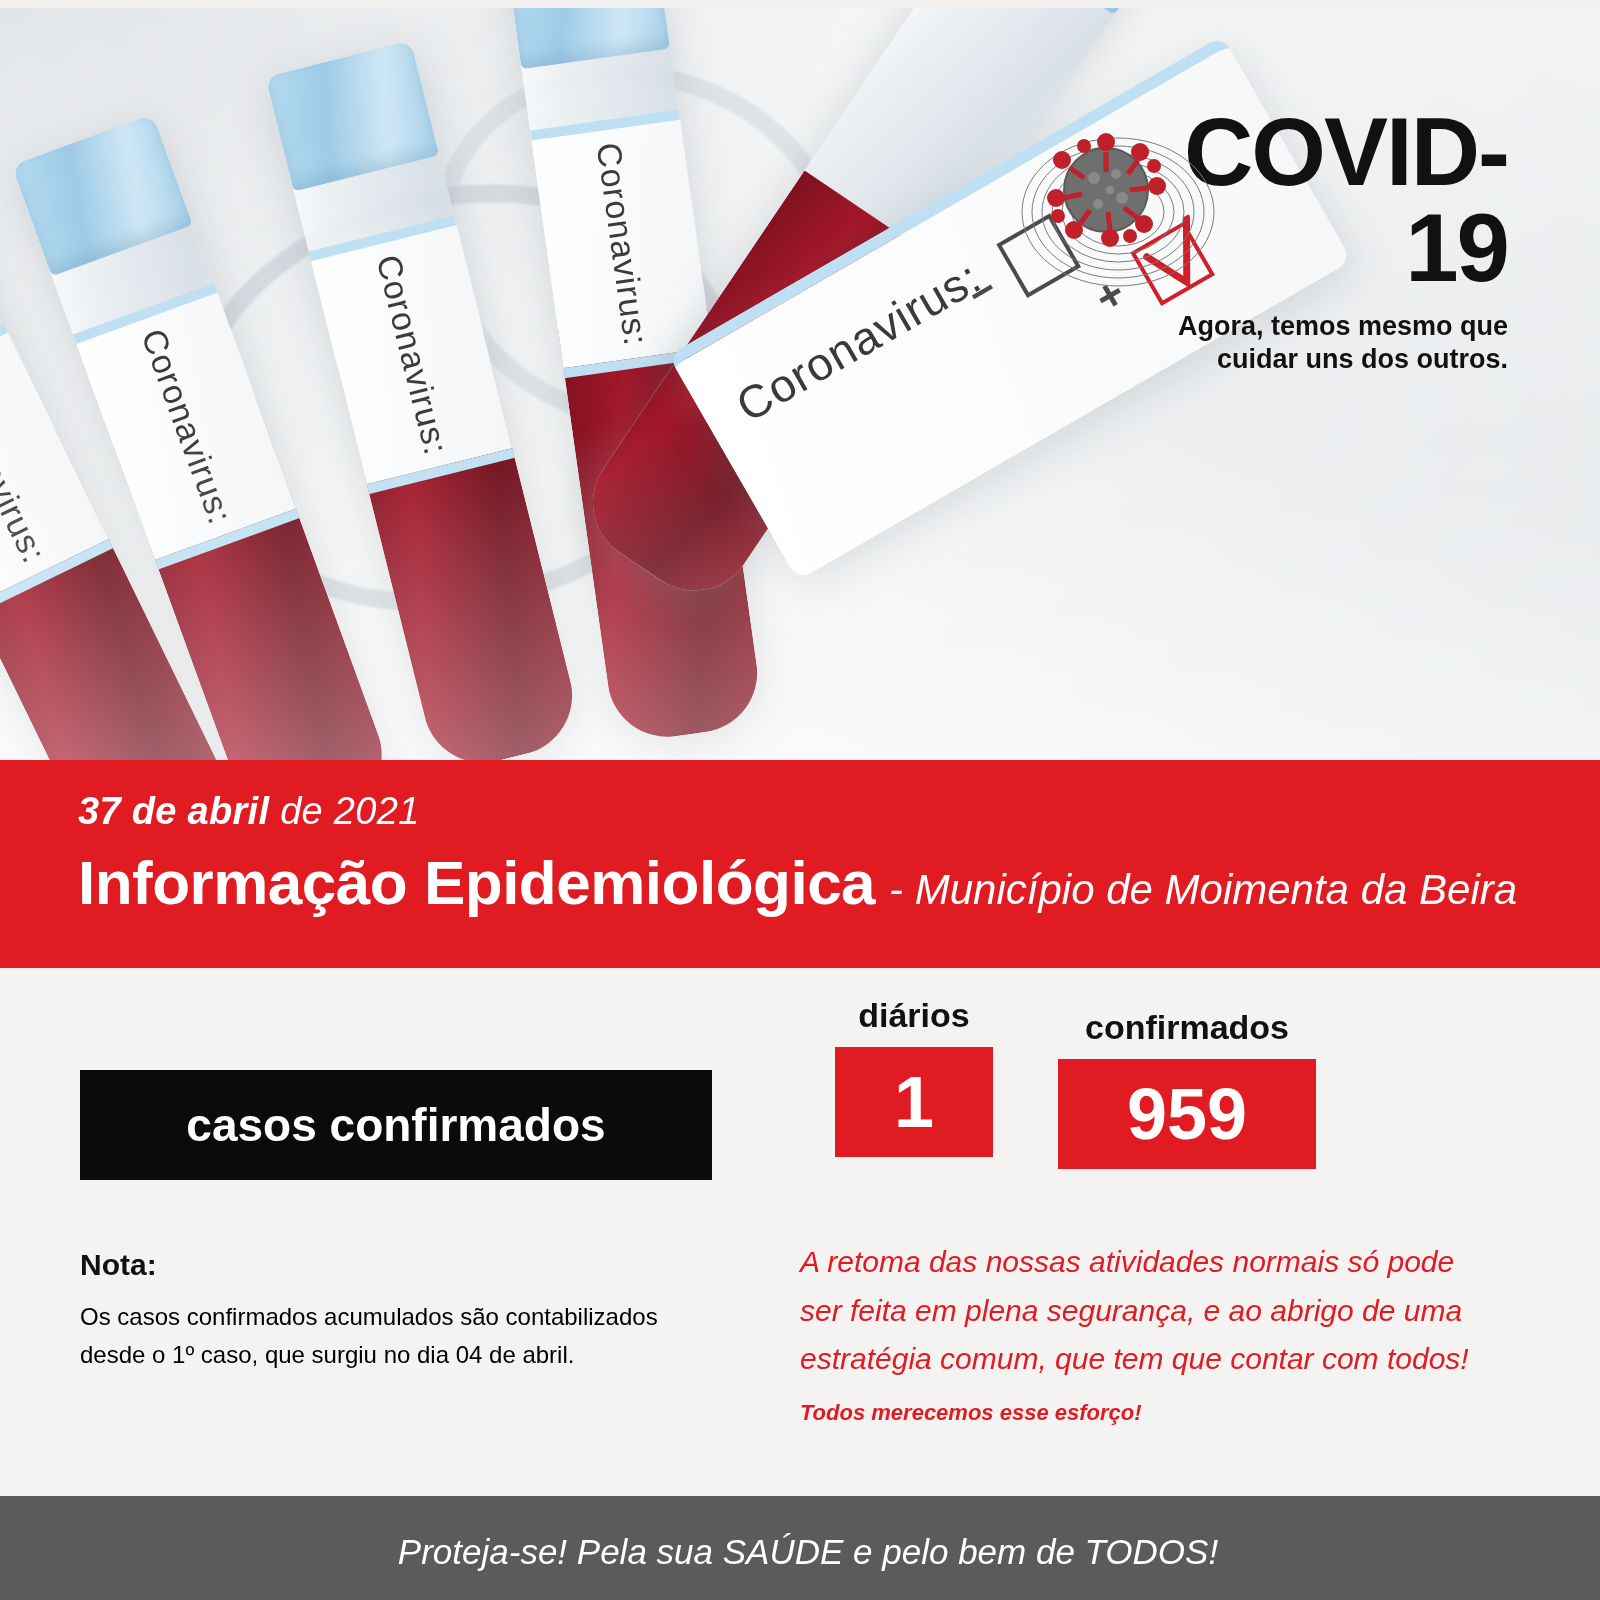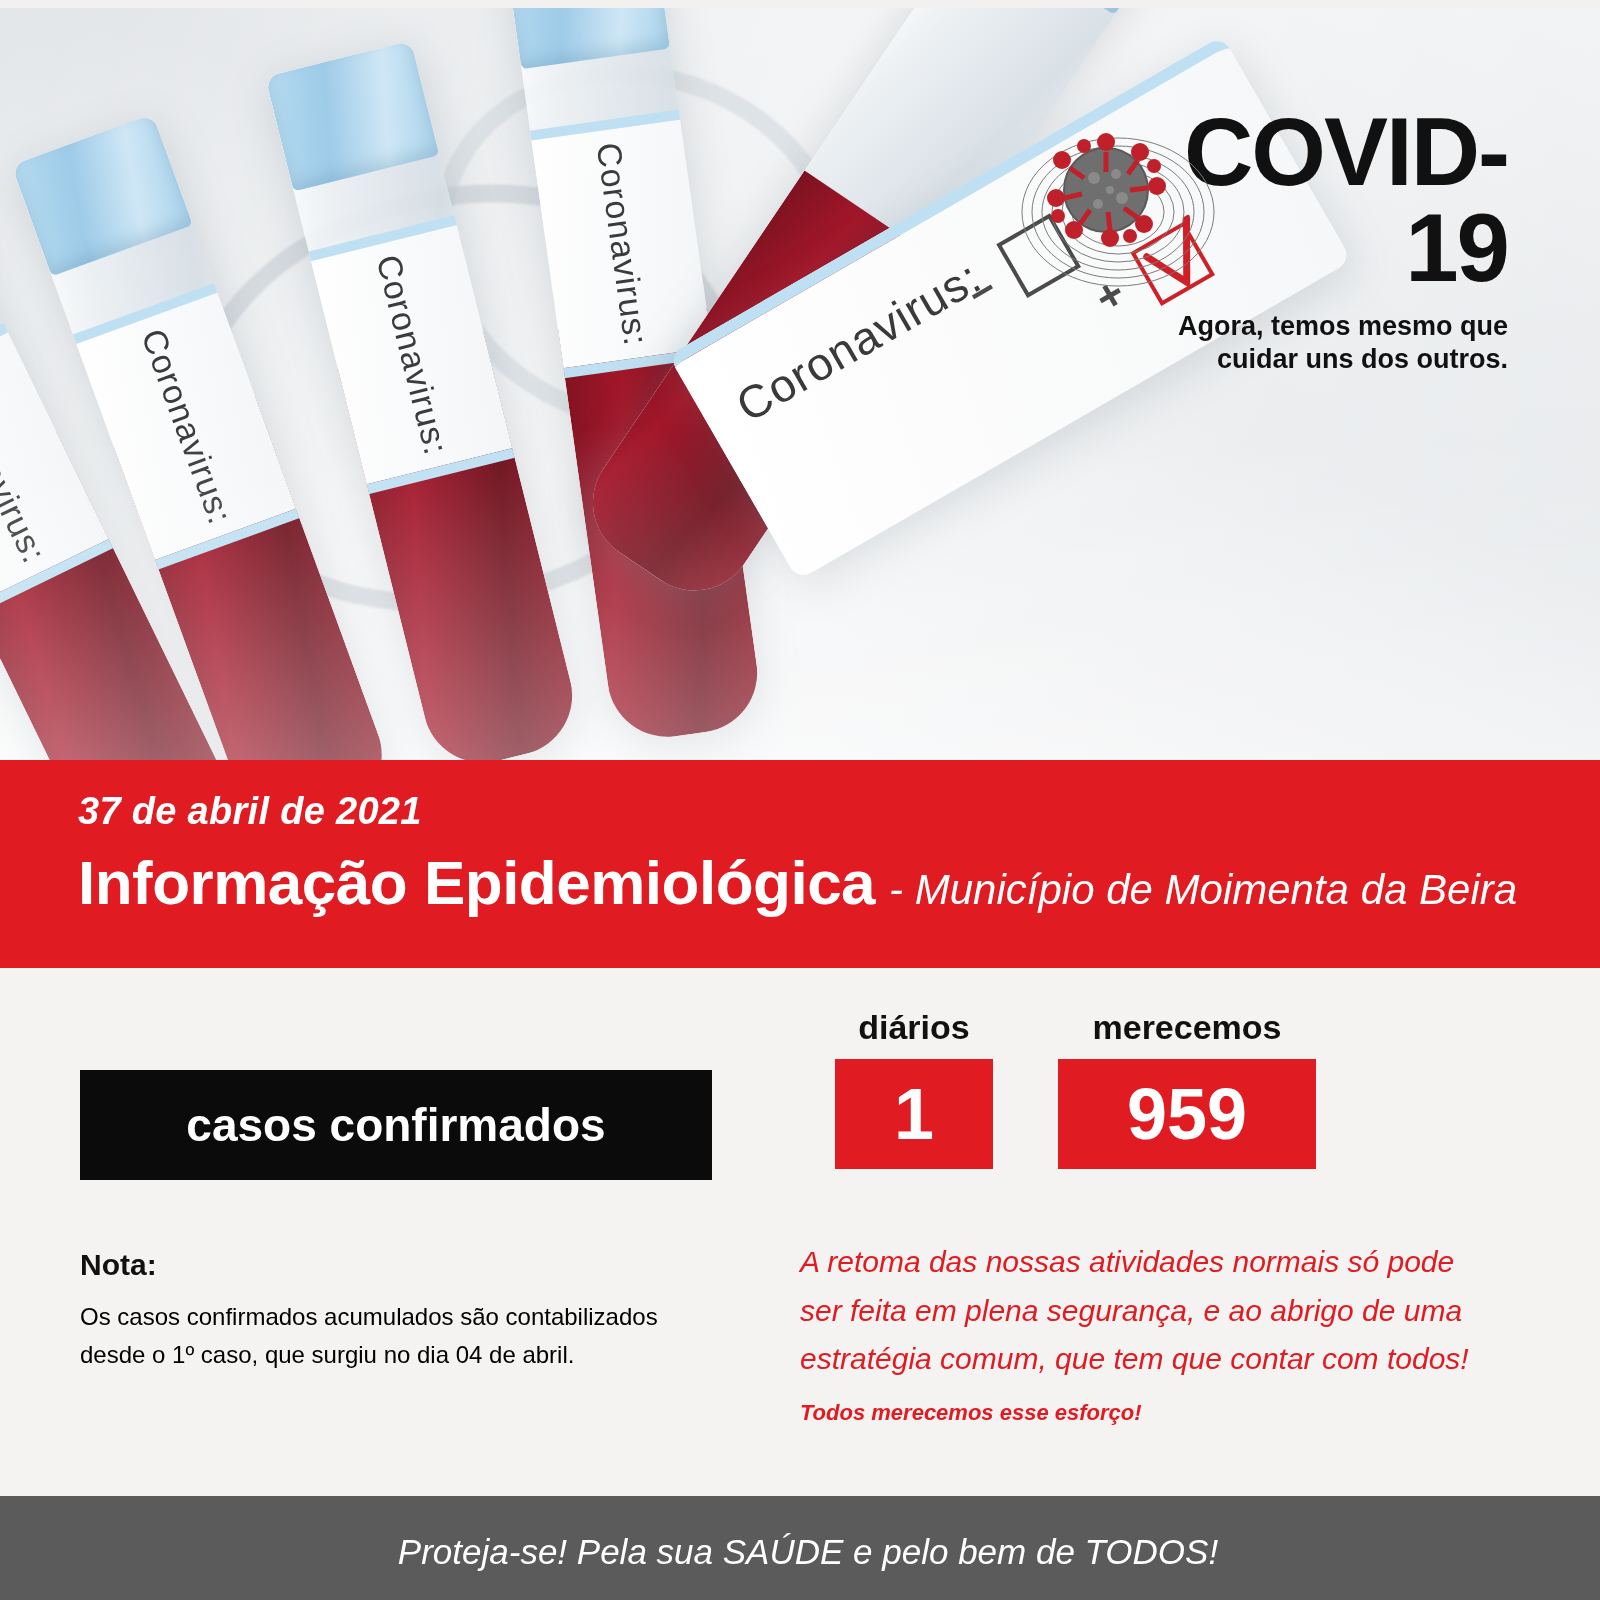--- a/index.html
+++ b/index.html
@@ -137,21 +137,21 @@
     position: absolute; left: 0; top: 752px; width: 1600px; height: 208px;
     background: #e11b22;
     color: #fff;
     padding: 30px 0 0 78px;
     z-index: 5;
   }
   .banner .date {
     font-size: 38px; font-style: italic; letter-spacing: 0.3px;
   }
   .banner .date b { font-weight: bold; }
-  .banner .date i { font-weight: bold; font-style: italic; }
+  .banner .date i { font-weight: normal; font-style: italic; }
   .banner .headline {
     margin-top: 14px;
     display: flex; align-items: baseline; gap: 14px;
   }
   .banner .headline .main {
     font-size: 62px; font-weight: bold; letter-spacing: -0.5px;
   }
   .banner .headline .sub {
     font-size: 42px; font-style: italic; font-weight: normal;
   }
@@ -177,21 +177,21 @@
   }
   .stat .cap {
     font-size: 34px; font-weight: bold; color: #111; margin-bottom: 12px;
   }
   .stat .val {
     background: #e11b22; color: #fff;
     font-size: 72px; font-weight: bold;
     display: flex; align-items: center; justify-content: center;
     height: 110px;
   }
-  .stat.daily { left: 795px; top: 40px; width: 198px; padding-left: 40px; }
+  .stat.daily { left: 795px; top: 28px; width: 198px; padding-left: 40px; }
   .stat.cumulative { left: 1058px; top: 40px; width: 258px; }
 
   .note {
     position: absolute; left: 80px; top: 280px; width: 640px;
   }
   .note .t {
     font-size: 30px; font-weight: bold; color: #111; margin-bottom: 16px;
   }
   .note .p {
     font-size: 24px; color: #000000; line-height: 1.6;
@@ -350,21 +350,21 @@
     <div class="cases-bar">
       <span>casos confirmados</span>
     </div>
 
     <div class="stat daily">
       <div class="cap">diários</div>
       <div class="val">1</div>
     </div>
 
     <div class="stat cumulative">
-      <div class="cap">merecemos</div>
+      <div class="cap">confirmados</div>
       <div class="val">959</div>
     </div>
 
     <div class="note">
       <div class="t">Nota:</div>
       <div class="p">Os casos confirmados acumulados são contabilizados desde o 1º caso, que surgiu no dia 04 de abril.</div>
     </div>
 
     <div class="message">
       <div class="m1">A retoma das nossas atividades normais só pode ser feita em plena segurança, e ao abrigo de uma estratégia comum, que tem que contar com todos!</div>

